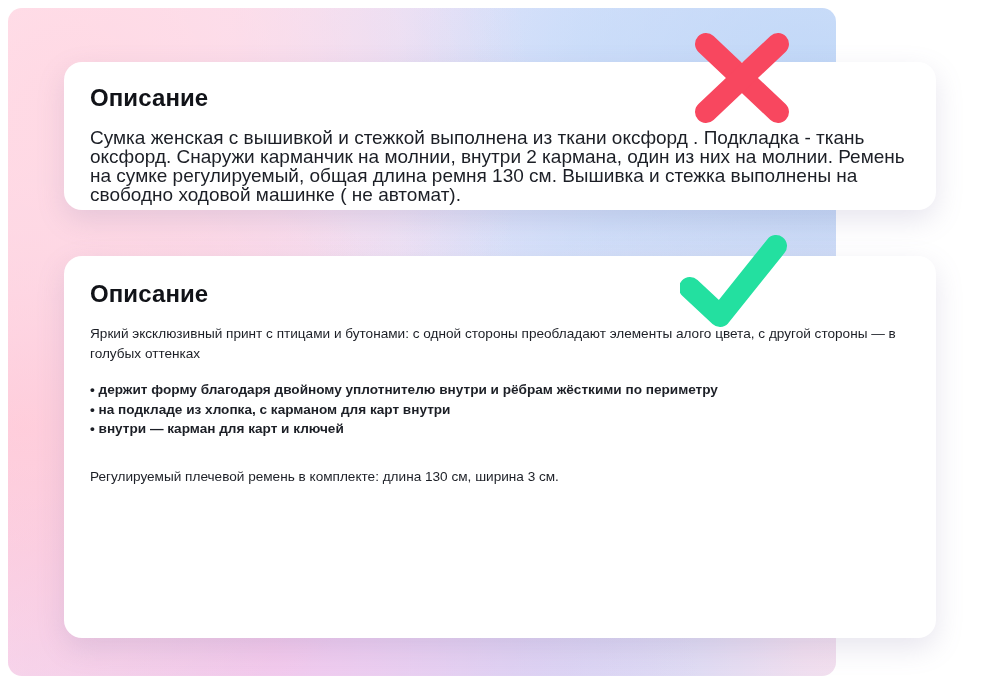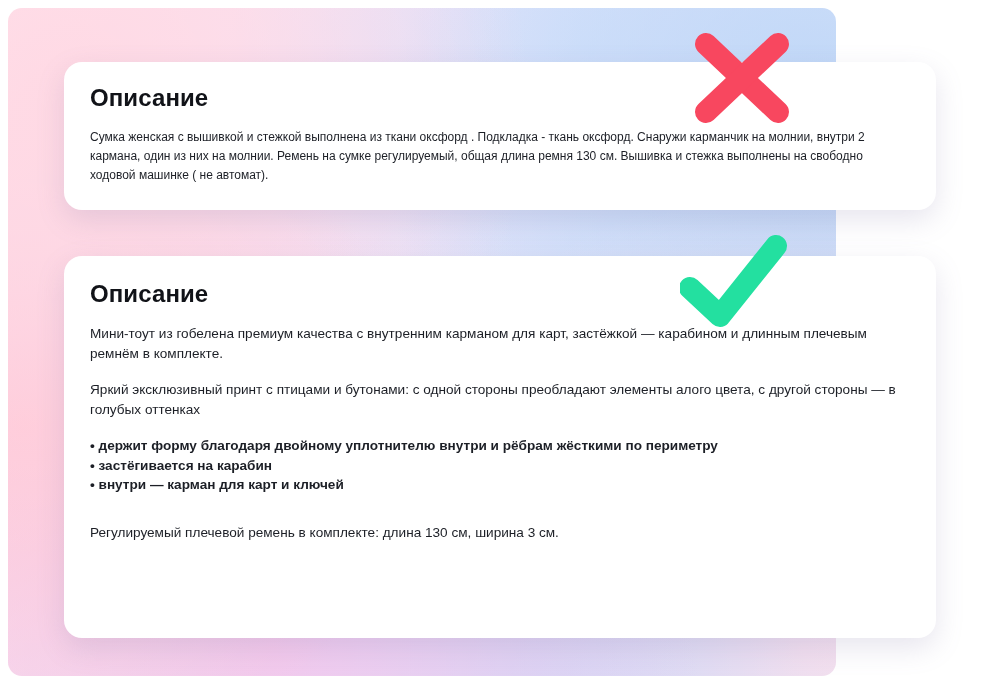--- a/index.html
+++ b/index.html
@@ -65,21 +65,21 @@
 
   .card-title {
     font-size: 24px;
     font-weight: bold;
     color: #111318;
     margin: 0 0 16px 0;
     letter-spacing: 0.1px;
   }
 
   .body-text {
-    font-size: 12px;
+    font-size: 19px;
     line-height: 19px;
     color: #1c1f26;
     margin: 0;
   }
 
   .para {
     font-size: 13.6px;
     line-height: 19.5px;
     color: #1c1f26;
     margin: 0 0 17px 0;
@@ -129,26 +129,25 @@
   <svg class="mark" id="mark-cross" viewBox="0 0 104 104">
     <g stroke="#f8475f" stroke-width="22" stroke-linecap="round">
       <line x1="16" y1="18" x2="88" y2="86"></line>
       <line x1="88" y1="18" x2="16" y2="86"></line>
     </g>
   </svg>
 
   <div class="card" id="card-good">
     <h2 class="card-title">Описание</h2>
 
-    <p class="para">Мини-тоут из гобелена премиум качества с внутренним карманом для карт, застёжкой — карабином и длинным плечевым ремнём в комплекте.</p>
     <p class="para">Яркий эксклюзивный принт с птицами и бутонами: с одной стороны преобладают элементы алого цвета, с другой стороны — в голубых оттенках</p>
 
     <ul class="bullet-list">
       <li>• держит форму благодаря двойному уплотнителю внутри и рёбрам жёсткими по периметру</li>
-      <li>• застёгивается на карабин</li>
+      <li>• на подкладе из хлопка, с карманом для карт внутри</li>
       <li>• внутри — карман для карт и ключей</li>
     </ul>
 
     <p class="para">Регулируемый плечевой ремень в комплекте: длина 130 см, ширина 3 см.</p>
   </div>
 
   <svg class="mark" id="mark-check" viewBox="0 0 108 104">
     <polyline points="10,56 40,84 96,14" fill="none" stroke="#23e0a0" stroke-width="22" stroke-linecap="round" stroke-linejoin="round"></polyline>
   </svg>
 </div>

